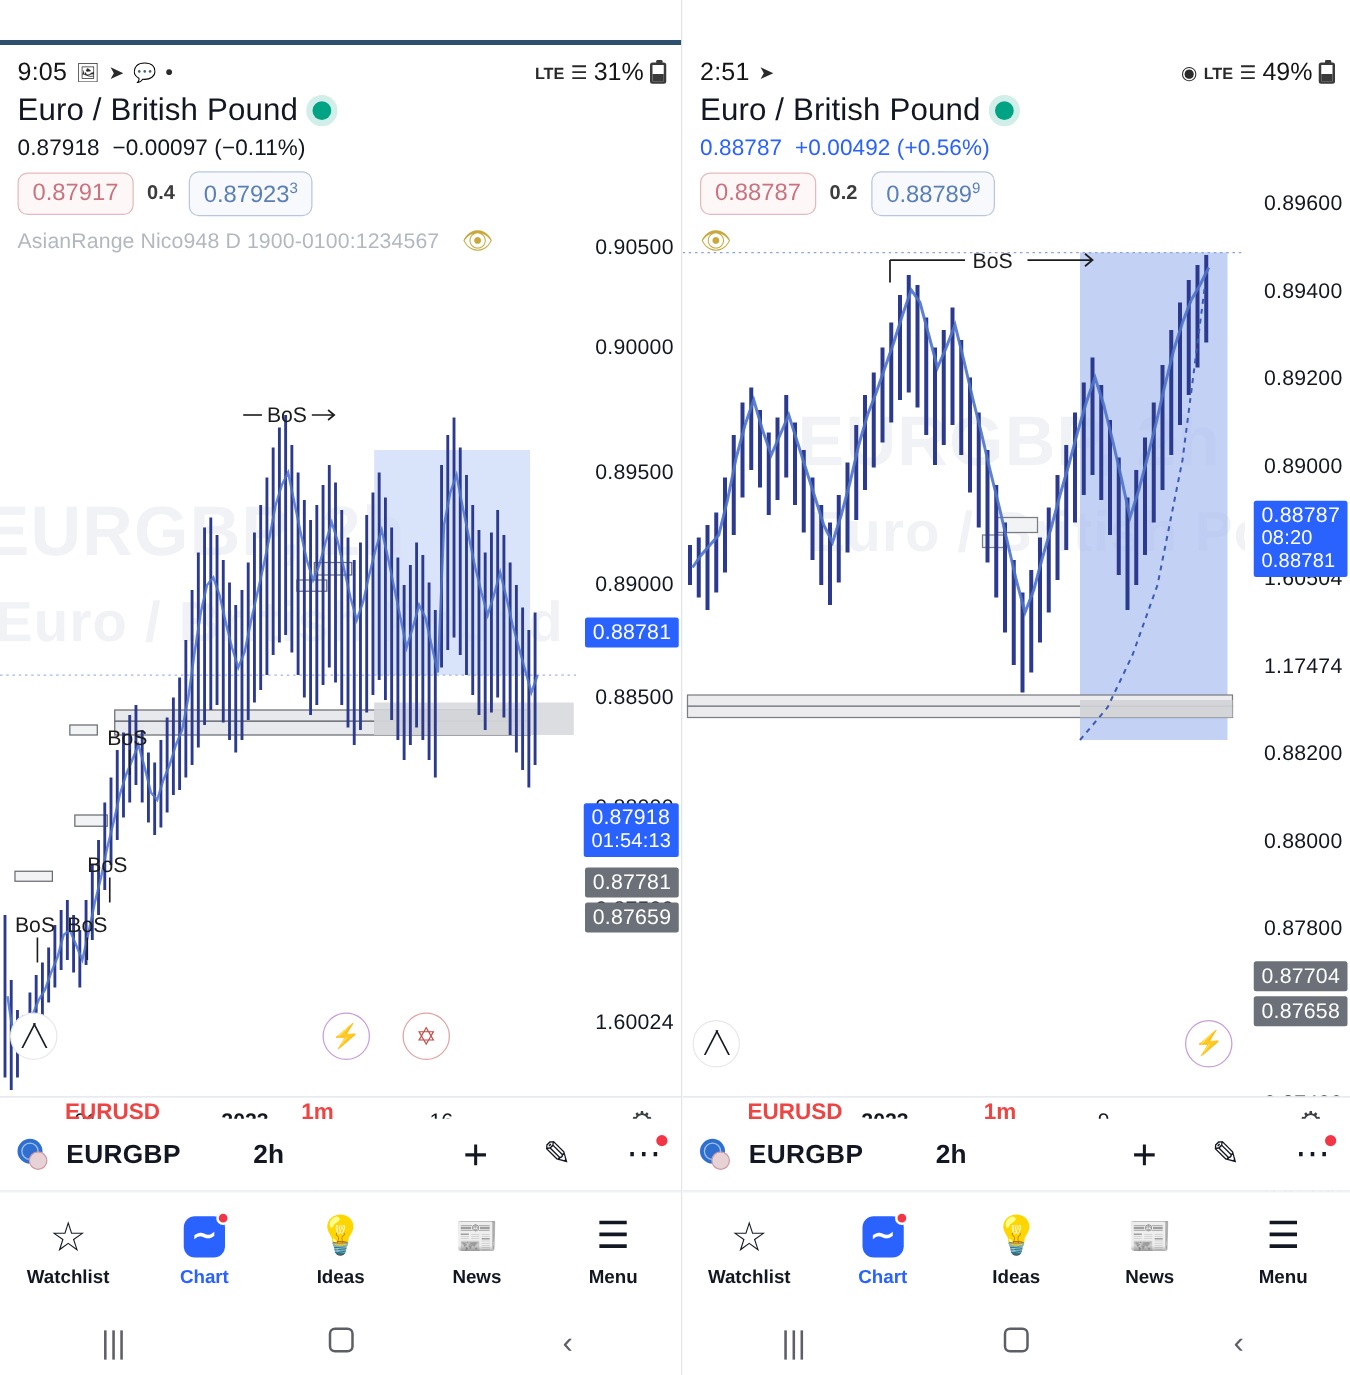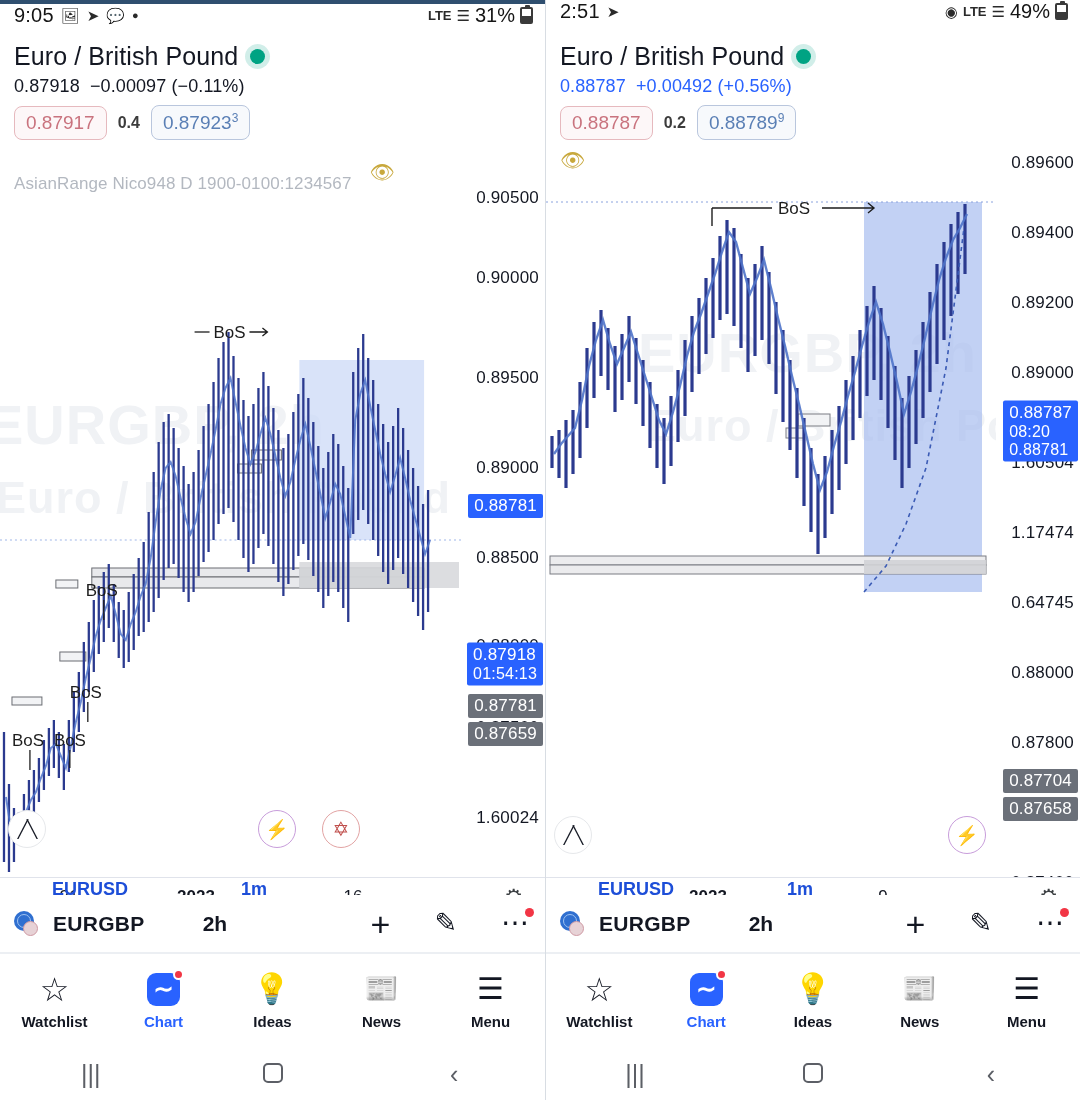--- a/index.html
+++ b/index.html
@@ -7,22 +7,22 @@
     font-family:"Liberation Sans", sans-serif; overflow:hidden; }
 
   #root { position:relative; width:1080px; height:1100px; background:#fff; }
 
   
   .panel { position:absolute; top:0; height:1100px; background:#fff; overflow:hidden; }
   .panel.left  { left:0;    width:546px; border-right:1px solid #d8dde3; }
   .panel.right { left:546px; width:534px; }
 
   
-  .statusbar { position:relative; height:38px; display:flex; align-items:flex-start;
-     padding:0 14px; }
+  .statusbar { position:relative; height:38px; display:flex; align-items:flex-end;
+     padding:0 14px;margin-top:32px; }
   .sb-left { display:flex; align-items:center; gap:7px; }
   .sb-right { position:absolute; right:12px; display:flex; align-items:center; gap:5px; }
   .sb-time { font-size:20px; font-weight:500; color:#151515; letter-spacing:.2px; }
   .sb-ico { font-size:15px; color:#2a2a2a; line-height:1; display:inline-block; }
   .sb-pct { font-size:20px; font-weight:500; color:#151515; }
   .sb-batt { width:13px; height:17px; border:2px solid #3a3a3a; border-radius:2px;
      position:relative; display:inline-block; background:linear-gradient(#fff 55%, #3a3a3a 55%); }
   .sb-batt:before { content:""; position:absolute; top:-4px; left:3px; width:5px;
      height:3px; background:#3a3a3a; border-radius:1px; }
   .panel.left .statusbar { border-top:4px solid #2f4f6f; }
@@ -39,21 +39,21 @@
   .ch-pos { color:#2962ff; }
 
   .quote-row { margin-top:8px; display:flex; align-items:center; gap:11px; }
   .q-box { border-radius:8px; padding:5px 11px; font-size:19px; }
   .q-bid { border:1px solid #e6b9be; color:#c9737e; background:#fdf7f8; }
   .q-ask { border:1px solid #b9c6dd; color:#5a7fb5; background:#f7f9fc; }
   .q-ask sup { font-size:12px; vertical-align:super; }
   .q-spread { font-size:16px; color:#3c3c3c; font-weight:600; }
 
   .ind-row { margin-top:10px; display:flex; align-items:center; gap:18px; }
-  .ind-text { font-size:17px; color:#b3b8c0; letter-spacing:.1px;margin-top:24px; }
+  .ind-text { font-size:17px; color:#b3b8c0; letter-spacing:.1px; }
   .eye-ico { color:#c8a83c; font-size:20px; line-height:1; }
 
   
   .chart-wrap { position:absolute; left:0; right:0; top:172px; bottom:224px; }
   .panel.right .chart-wrap { top:168px; }
   .chart-plot { position:absolute; left:0; top:0; bottom:0; right:84px; overflow:hidden; }
   .panel.right .chart-plot { right:84px; }
 
   .wm { position:absolute; color:#f0f2f5; font-weight:700; letter-spacing:1px;
       white-space:nowrap; pointer-events:none; }
@@ -104,21 +104,21 @@
   .sym-ticker { font-size:21px; font-weight:700; color:#131722; letter-spacing:.3px; }
   .sym-tf { font-size:21px; font-weight:700; color:#131722; margin-left:58px; }
   .sym-actions { margin-left:auto; display:flex; align-items:center; gap:44px; }
   .ic-plus { font-size:34px; color:#131722; font-weight:300; line-height:1; }
   .ic-pen { font-size:27px; color:#131722; line-height:1; }
   .ic-dots { position:relative; font-size:28px; color:#131722; line-height:.6;
       letter-spacing:2px; }
   .ic-dots .badge { position:absolute; right:-3px; top:-7px; width:9px; height:9px;
       border-radius:50%; background:#f23645; }
   
-  .ghost-row { position:absolute; left:0; right:0; height:28px; color:#1d4ed8;
+  .ghost-row { position:absolute; left:0; right:0; height:28px; color:#ef4444;
       font-size:18px; font-weight:700; display:flex; align-items:center; }
   .ghost-row .gr-t { margin-left:52px; }
   .ghost-row .gr-f { margin-left:113px; }
 
   
   .navbar { position:absolute; left:0; right:0; bottom:52px; height:95px;
       background:#fff; display:flex; align-items:center; border-top:1px solid #eceff3; }
   .nav-item { flex:1; display:flex; flex-direction:column; align-items:center; gap:7px; }
   .nav-lbl { font-size:15px; font-weight:700; color:#131722; }
   .nav-item.active .nav-lbl { color:#2962ff; }
@@ -543,21 +543,21 @@
         </div>
       </div>
 
       <div class="price-axis">
         <div class="pa-lbl" style="top:-5px">0.89600</div>
         <div class="pa-lbl" style="top:65px">0.89400</div>
         <div class="pa-lbl" style="top:135px">0.89200</div>
         <div class="pa-lbl" style="top:205px">0.89000</div>
         <div class="pa-lbl" style="top:295px">1.60504</div>
         <div class="pa-lbl" style="top:365px">1.17474</div>
-        <div class="pa-lbl" style="top:435px">0.64745</div>
+        <div class="pa-lbl" style="top:435px">0.88200</div>
         <div class="pa-lbl" style="top:505px">0.88000</div>
         <div class="pa-lbl" style="top:575px">0.87800</div>
         <div class="pa-lbl" style="top:640px">0.87600</div>
         <div class="pa-lbl" style="top:715px">0.87400</div>
         <div class="pa-lbl" style="top:785px">0.87200</div>
 
         <div class="pa-tag blue" style="top:263px; padding-bottom:3px">
           <span>0.88787</span>
           <span class="sub">08:20</span>
           <span class="sub">0.88781</span>

